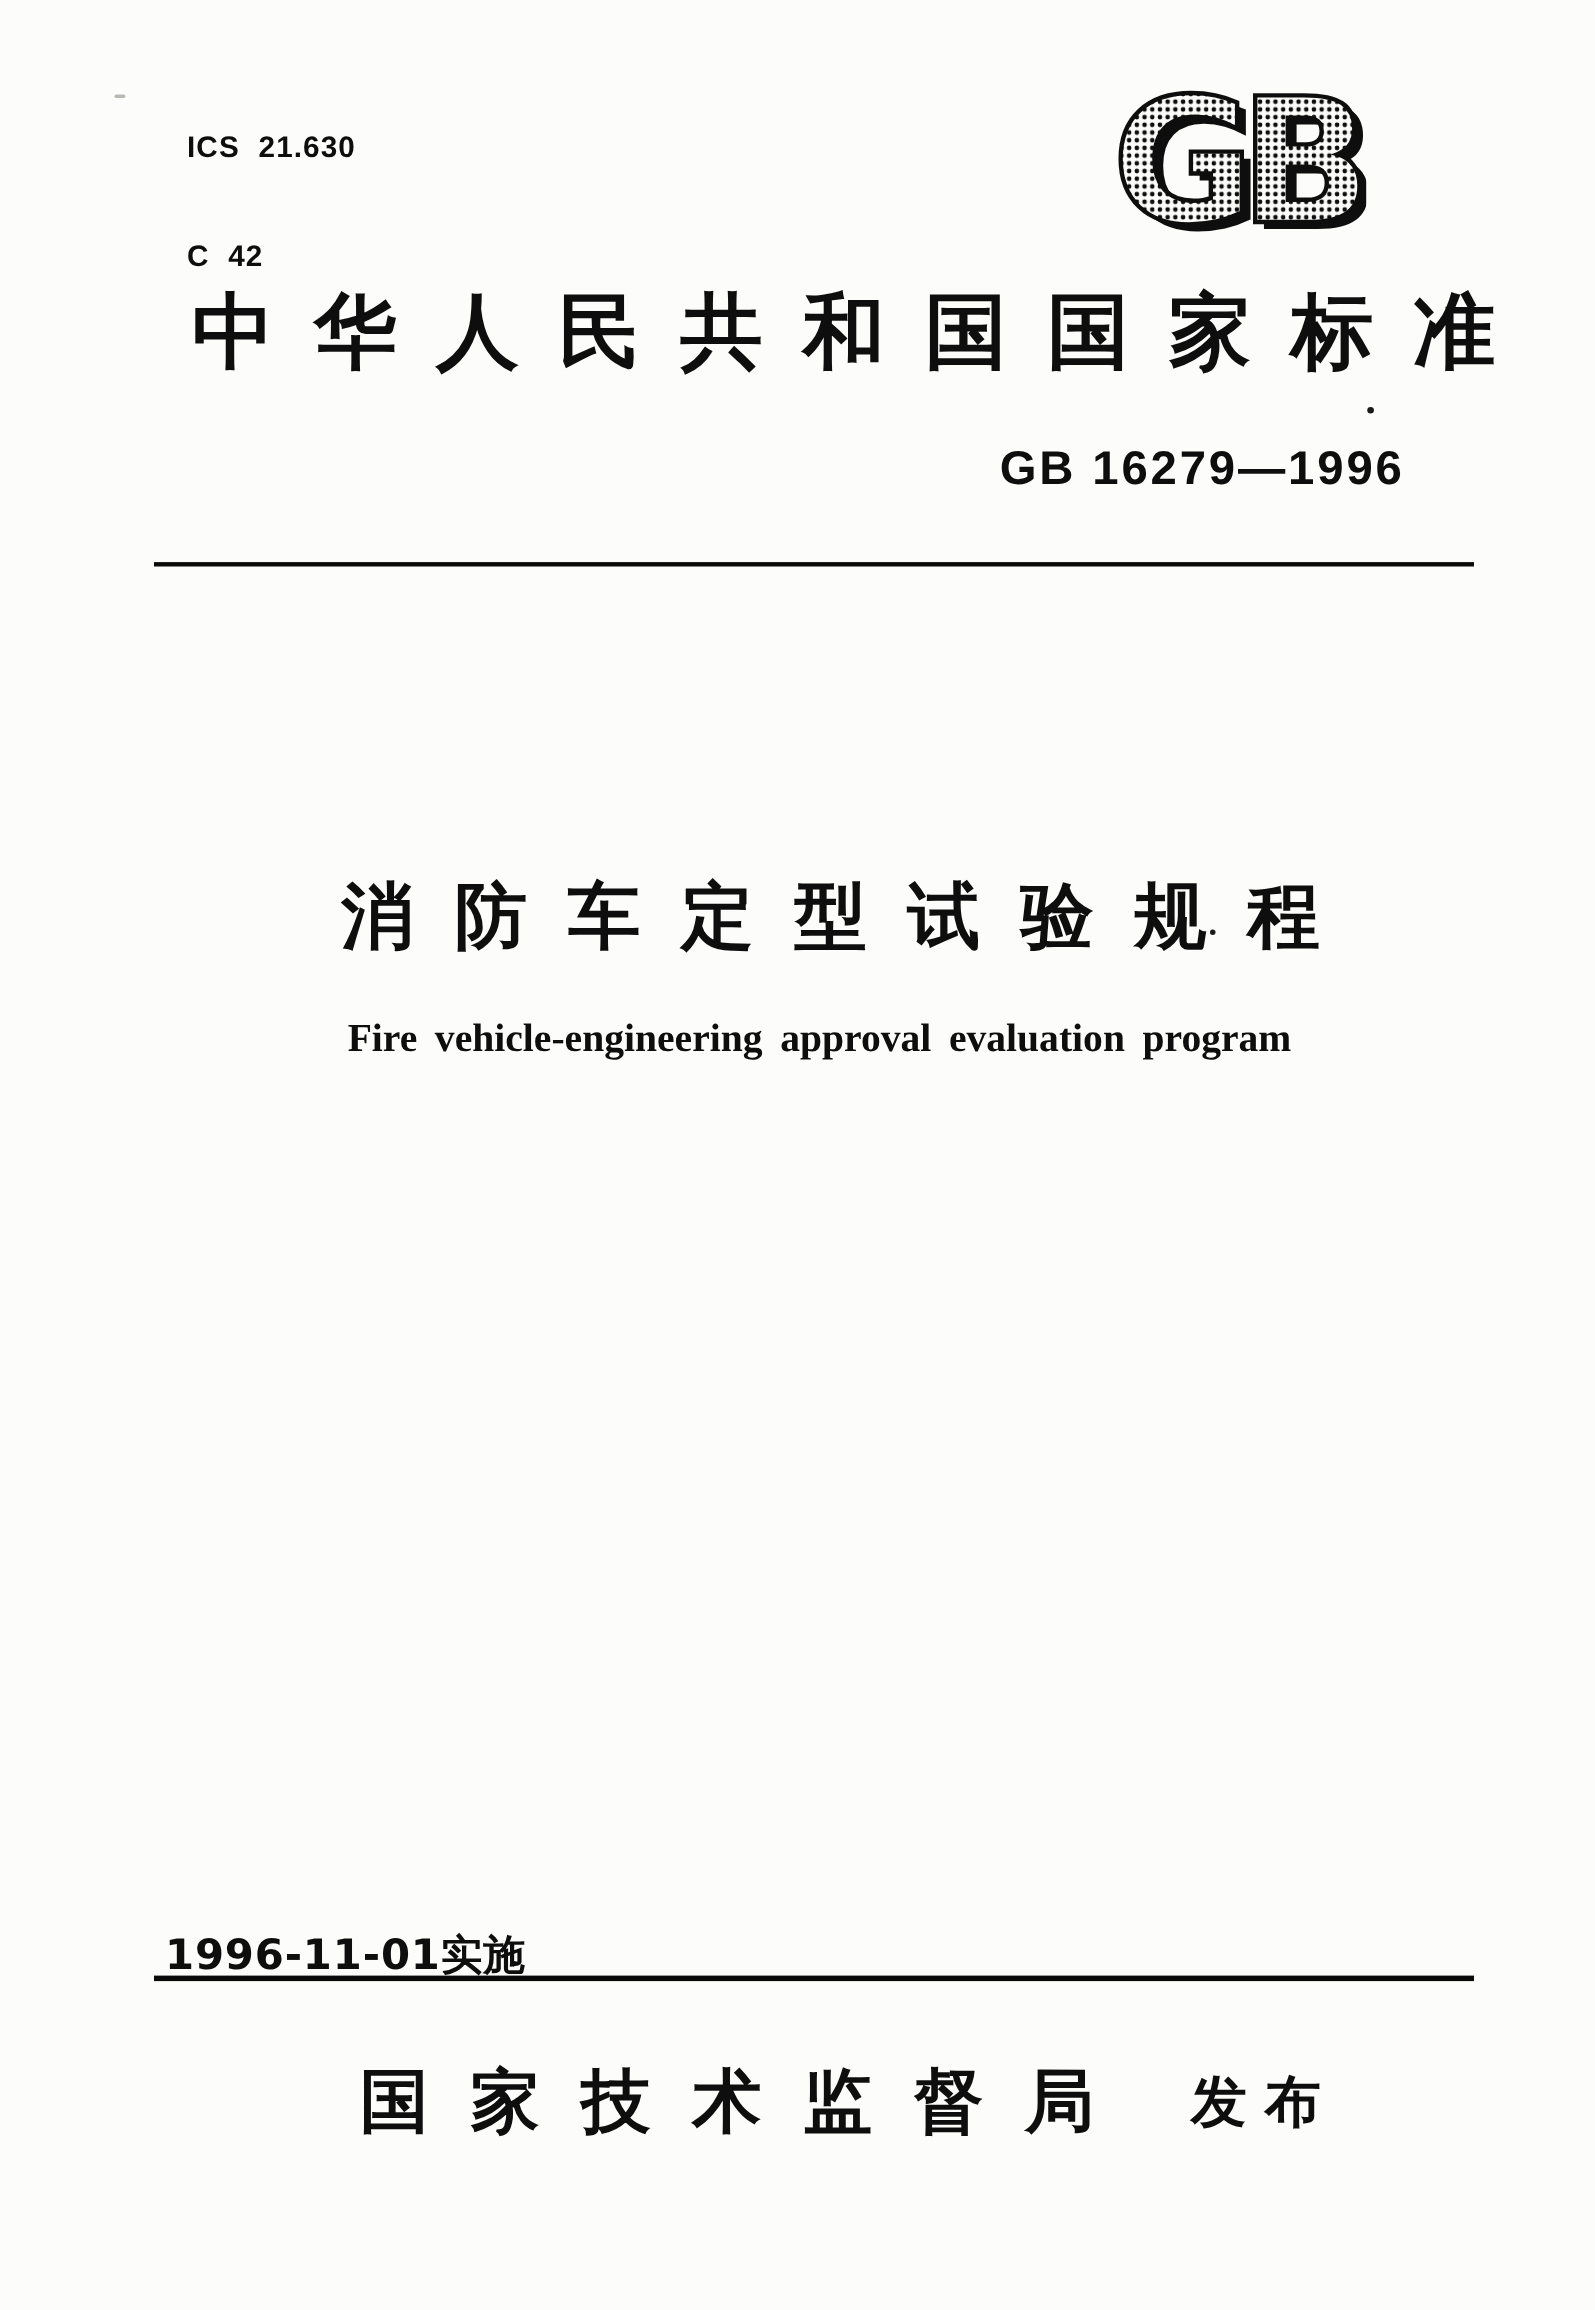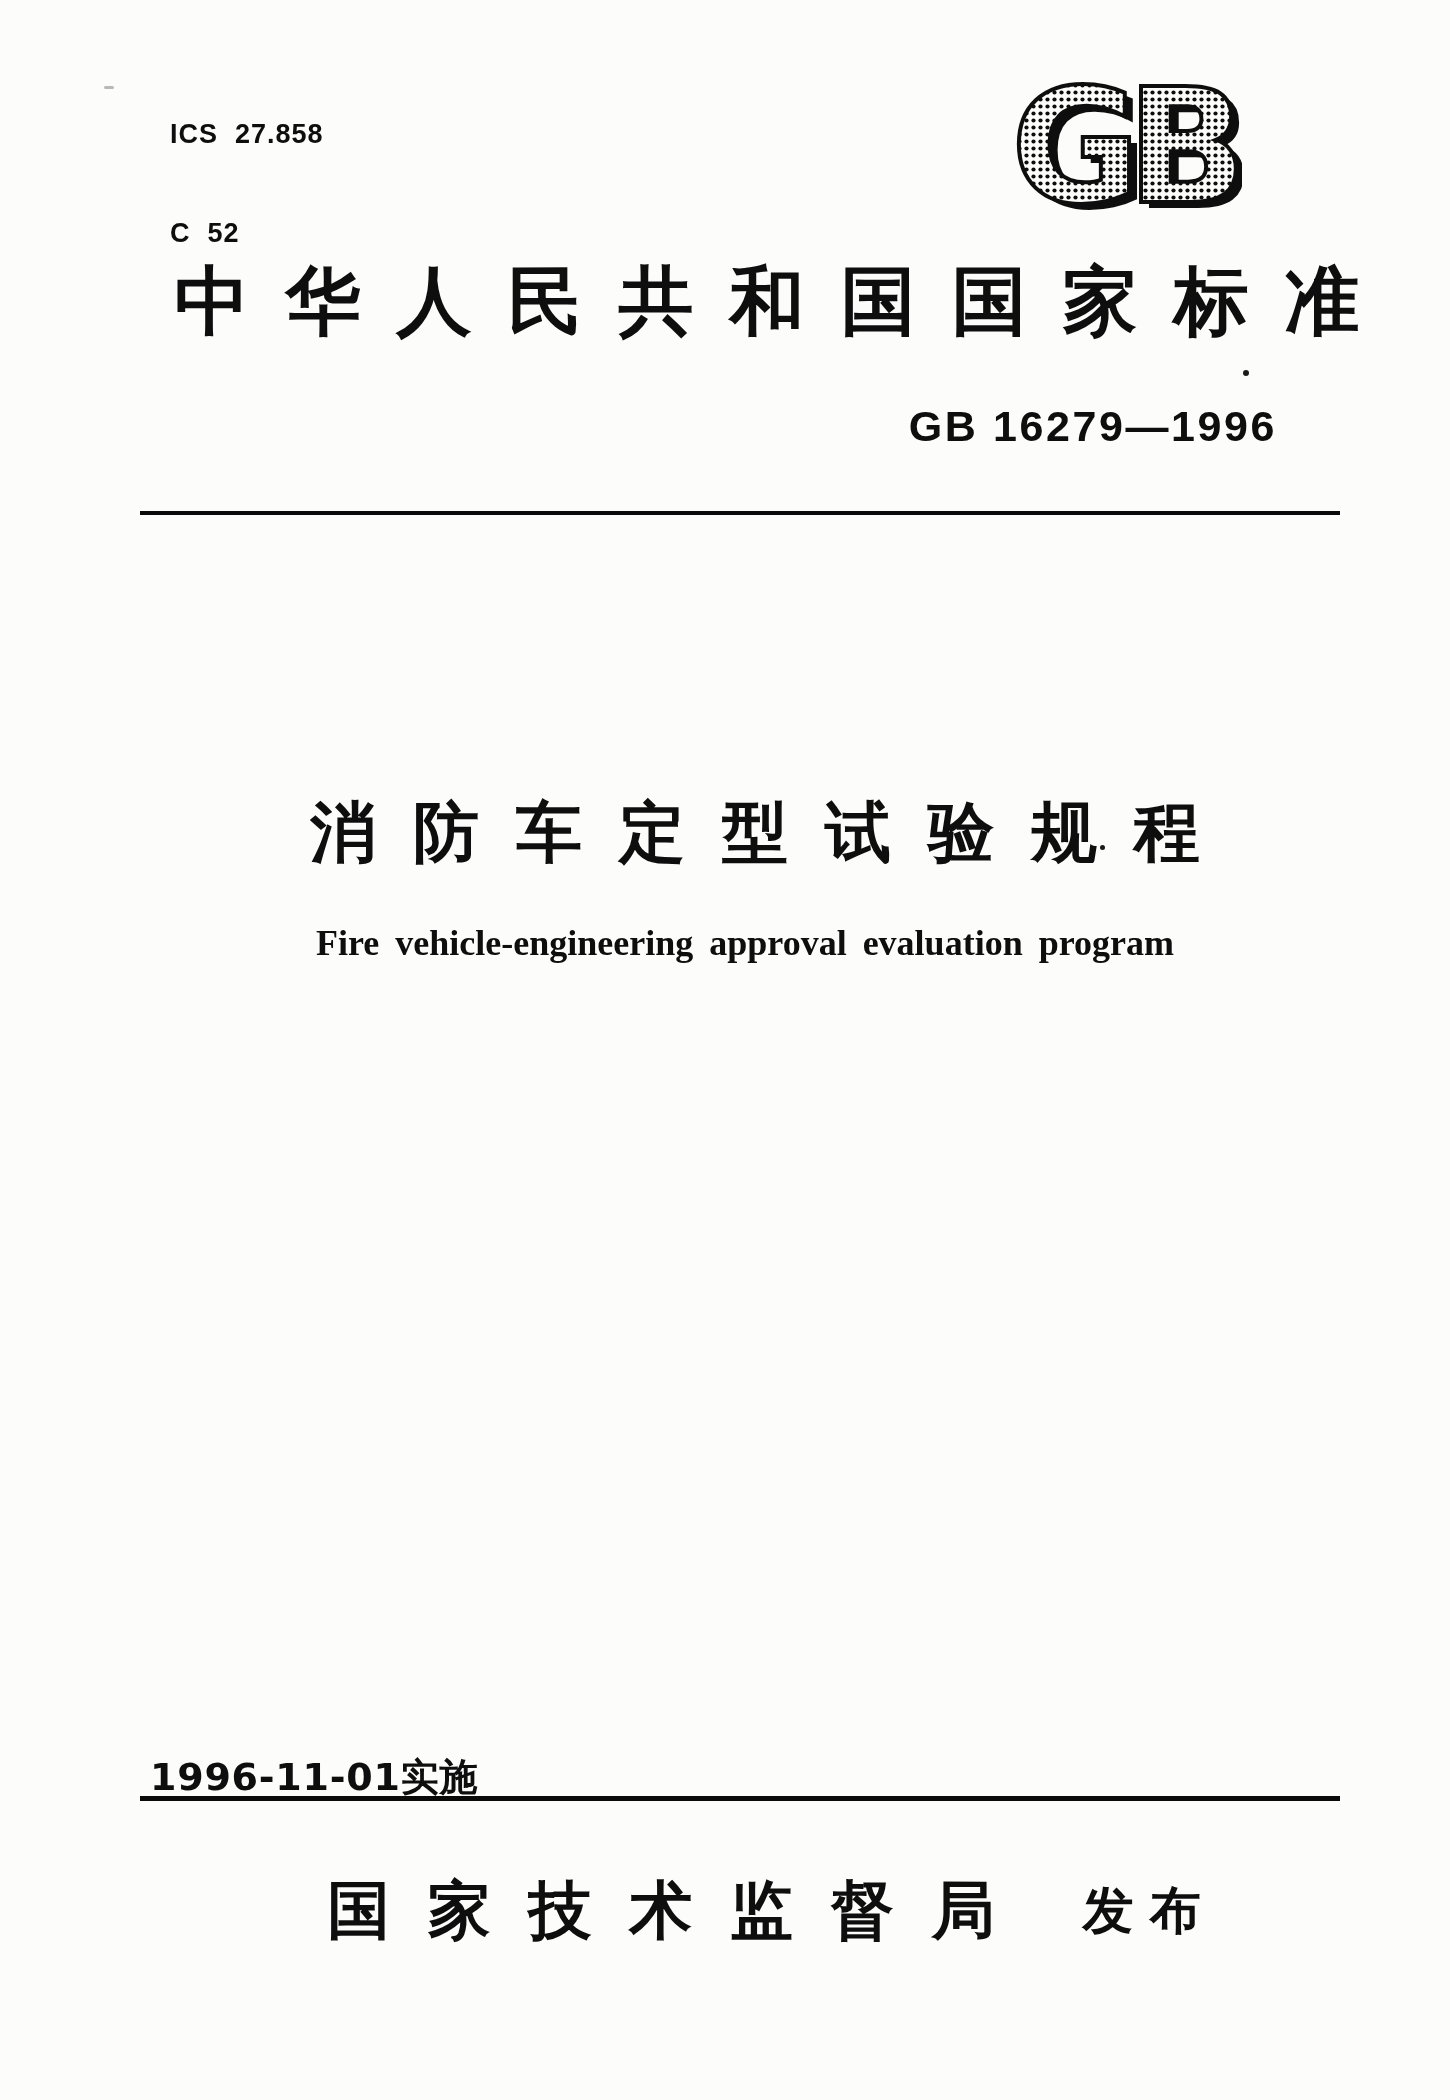--- a/index.html
+++ b/index.html
@@ -72,22 +72,22 @@
   .speck-a{left:1243px;top:370px;width:6px;height:6px;}
   .speck-b{left:1100px;top:845px;width:5px;height:5px;}
   .speck-c{left:104px;top:86px;width:10px;height:3px;background:#b9b9b4;border-radius:2px;}
 </style>
 </head>
 <body>
 
 <div class="page">
 
   <div class="ics">
-    <div>ICS  27.858</div>
-    <div>C  52</div>
+    <div>ICS  21.630</div>
+    <div>C  42</div>
   </div>
 
   <svg class="gb-logo" viewBox="0 0 240 150" xmlns="http://www.w3.org/2000/svg" aria-hidden="true">
     <defs>
       <pattern id="halftone" width="7" height="7" patternUnits="userSpaceOnUse">
         <rect width="7" height="7" fill="#fcfcfa"></rect>
         <circle cx="3.5" cy="3.5" r="2.1" fill="#0e0e0e"></circle>
       </pattern>
     </defs>
     <text x="128" y="133" text-anchor="middle" font-family="DejaVu Sans, sans-serif" font-size="158" font-weight="bold" letter-spacing="-14" fill="#0e0e0e">GB</text>

